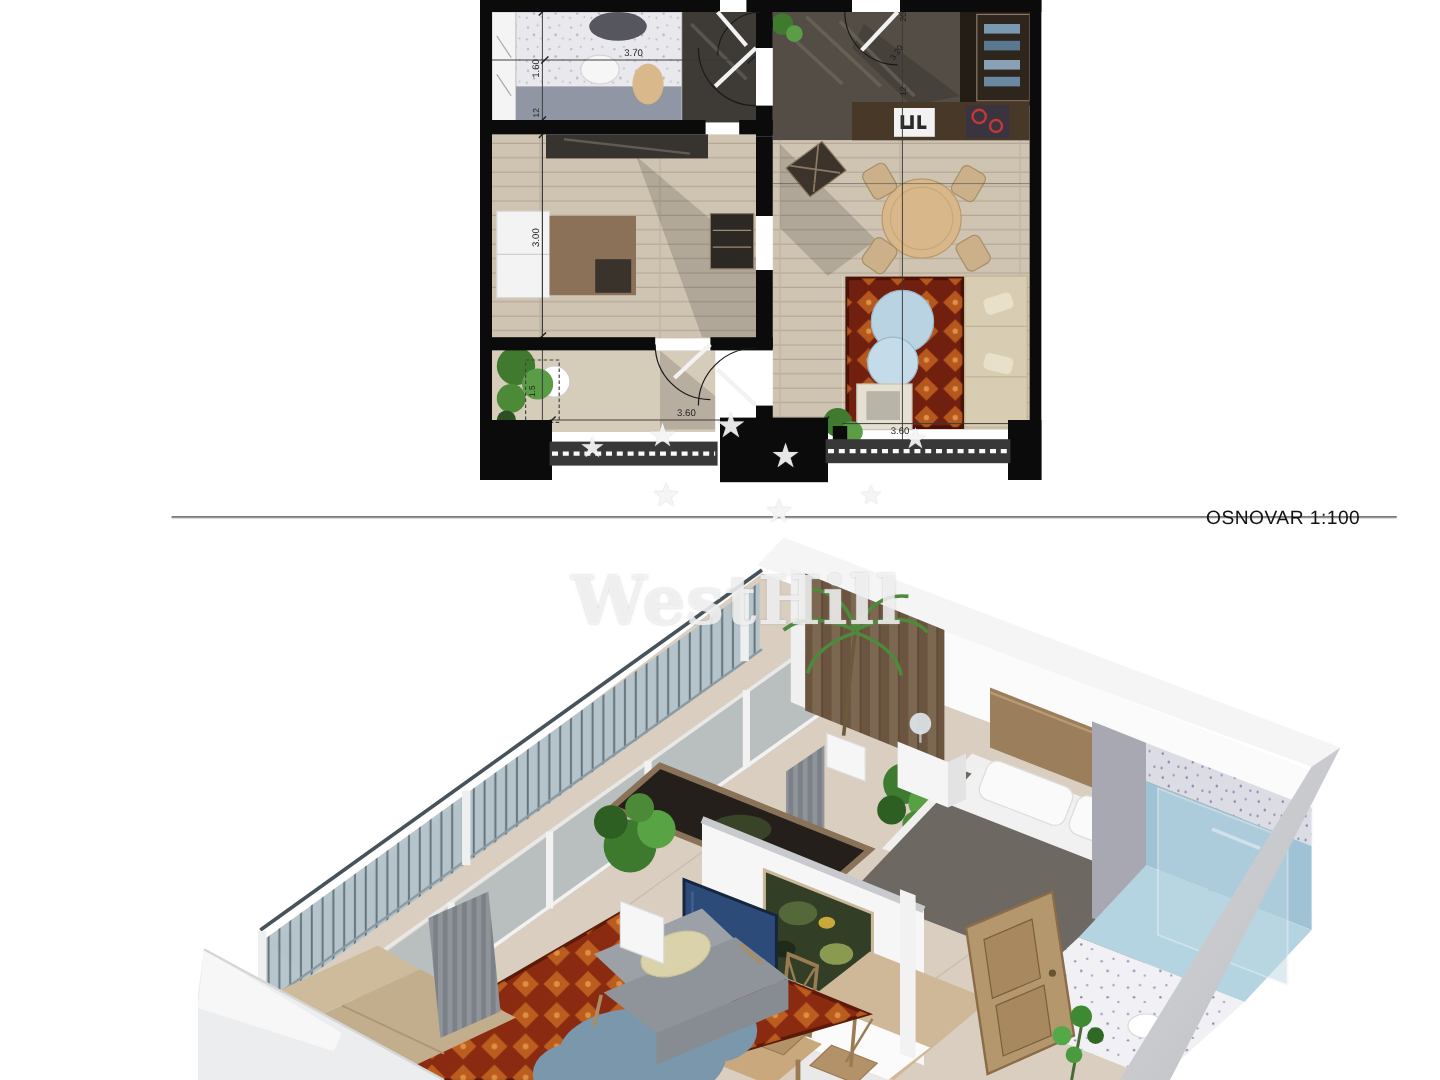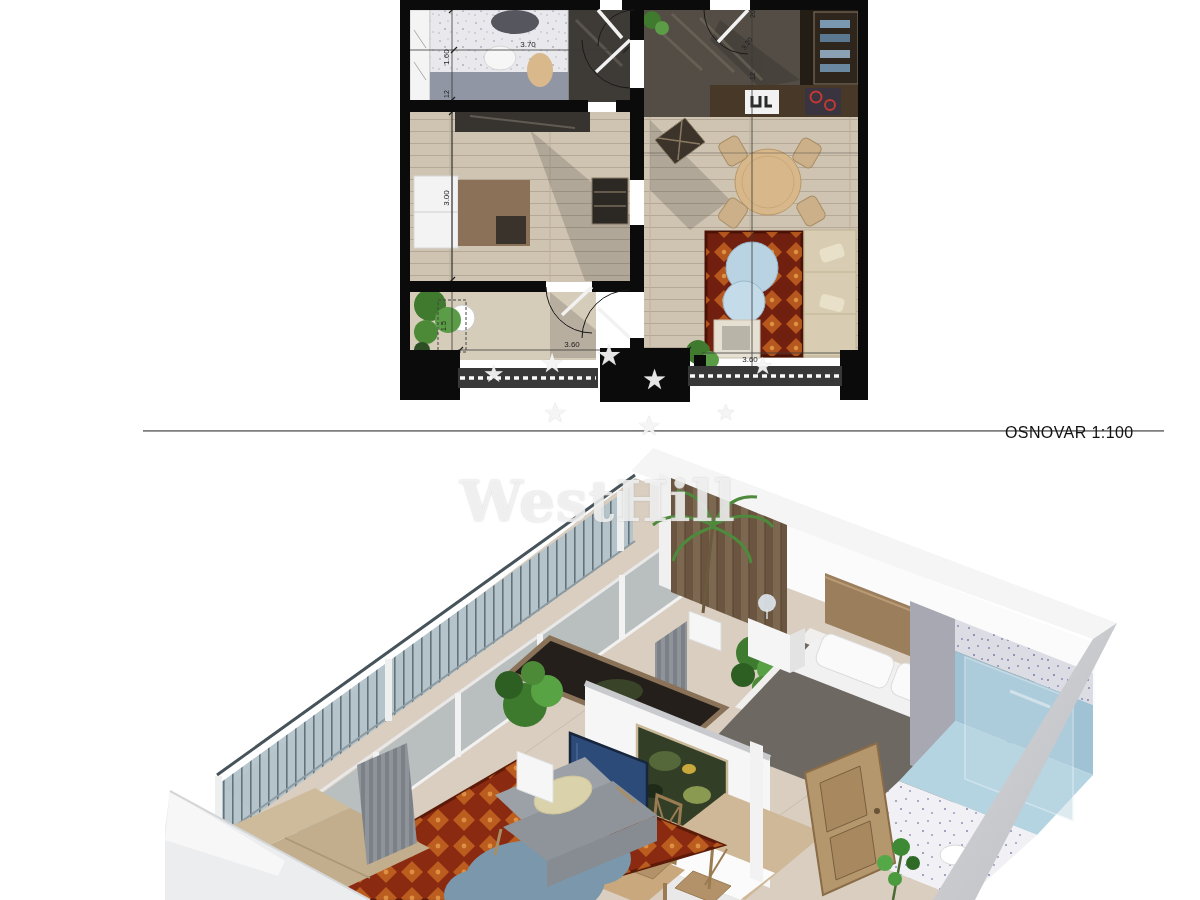--- a/index.html
+++ b/index.html
@@ -4,21 +4,21 @@
 <style>
   html,body{margin:0;padding:0;background:#ffffff;width:1200px;height:900px;overflow:hidden;
     font-family:"Liberation Sans",sans-serif;position:relative;}
   .abs{position:absolute;}
   #plan-svg{left:400px;top:0;}
   #render-svg{left:165px;top:443px;}
   #divider-line{left:143px;top:430px;width:1021px;height:2px;
     background:linear-gradient(#6f6f6f,#ababab);}
   #plan-caption{left:1005px;top:412px;width:158px;display:flex;justify-content:flex-start;
     font-size:16px;color:#121212;letter-spacing:.4px;margin-top:12px;}
-  #watermark-text{left:460px;top:468px;font-family:"DejaVu Serif","Liberation Serif",serif;
+  #watermark-text{left:476px;top:468px;font-family:"DejaVu Serif","Liberation Serif",serif;
     font-size:56px;font-weight:bold;color:rgba(248,248,248,0.78);letter-spacing:1px;
     text-shadow:0 0 2px rgba(160,160,160,0.55);pointer-events:none;}
   .star{position:absolute;color:rgba(255,255,255,0.85);
     text-shadow:0 0 1px rgba(140,140,140,0.6);pointer-events:none;line-height:1;}
   svg text{font-family:"Liberation Sans",sans-serif;fill:#1d1d1d;}
 </style>
 </head>
 <body>
 
 <svg id="plan-svg" class="abs" width="468" height="402" viewBox="0 0 468 402">

